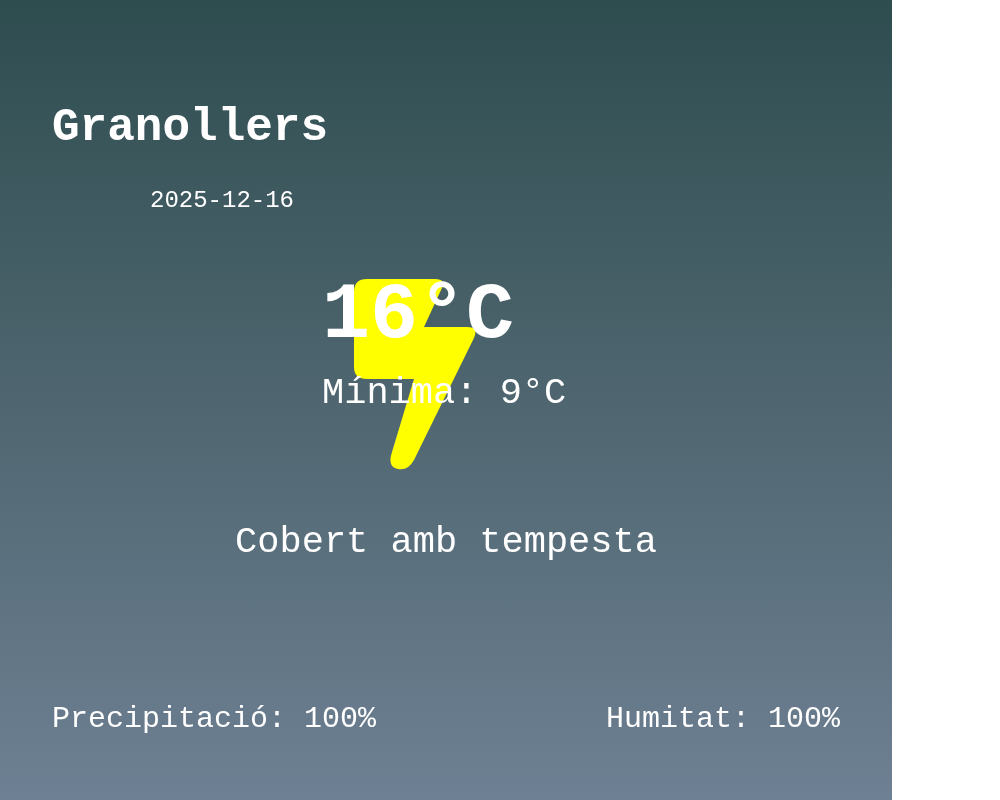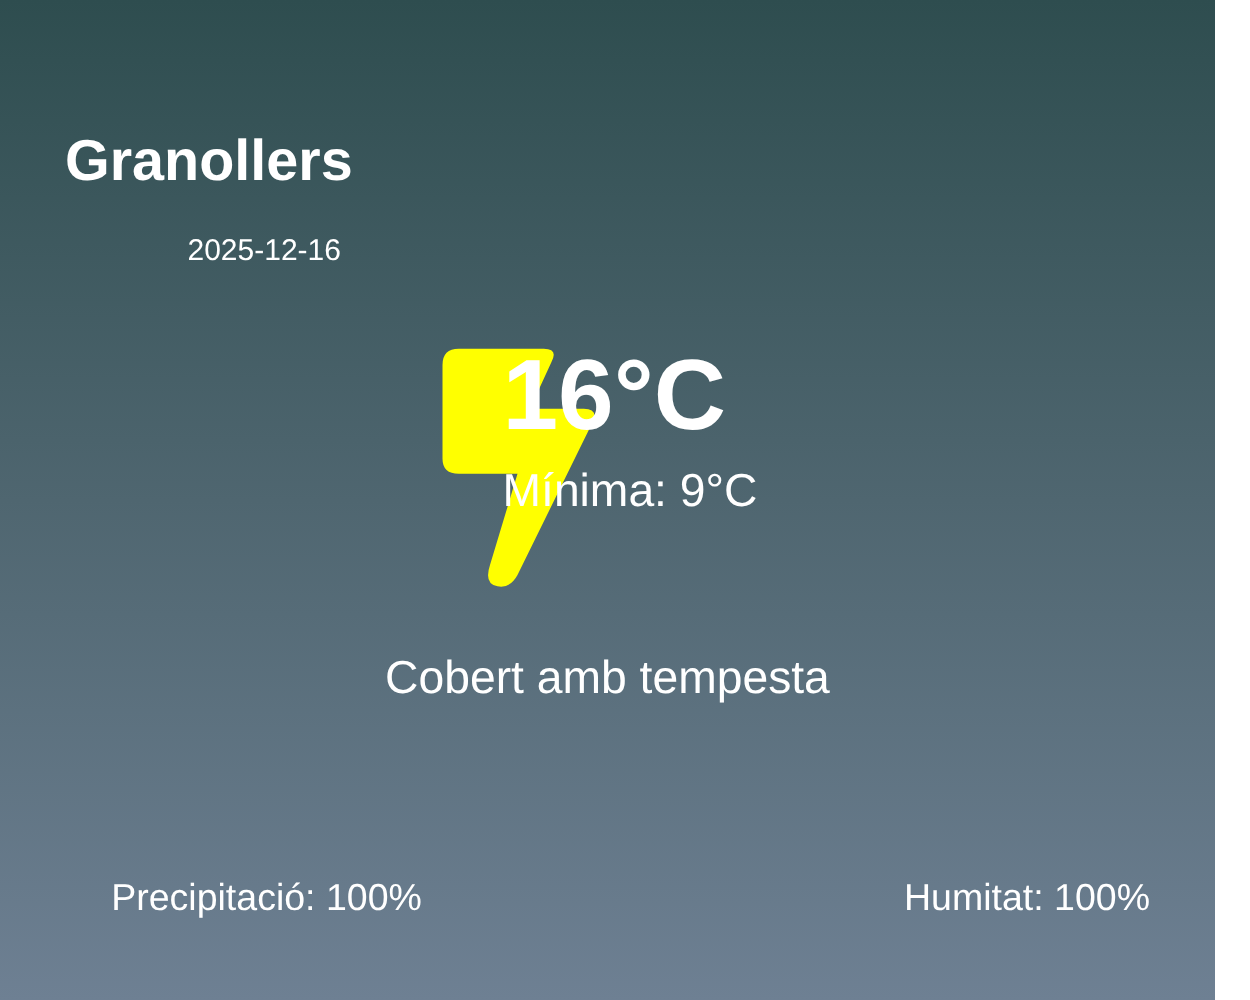--- a/index.html
+++ b/index.html
@@ -4,24 +4,24 @@
 <title>Weather Card</title>
 <style>
   html, body {
     margin: 0;
     padding: 0;
     background: #ffffff;
   }
 
   #weather-card {
     position: relative;
-    width: 972px;
+    width: 892px;
     height: 800px;
     overflow: hidden;
-    font-family: Liberation Sans, sans-serif;
+    font-family: Liberation Mono, monospace;
     color: #ffffff;
     background: linear-gradient(to bottom, #2e4d4f 0%, #4f6670 50%, #6e8093 100%);
     -webkit-font-smoothing: antialiased;
   }
 
   
   .city-name {
     position: absolute;
     left: 52px;
     top: 100px;
@@ -99,21 +99,20 @@
     left: 52px;
     right: 52px;
     top: 700px;
     display: flex;
     justify-content: space-between;
     align-items: baseline;
     font-size: 30px;
     font-weight: normal;
     line-height: 38px;
     white-space: nowrap;
-    margin-left: 37px;
   }
   .stat-item {
     white-space: nowrap;
   }
 </style>
 </head>
 <body>
 
 <div id="weather-card">
 

